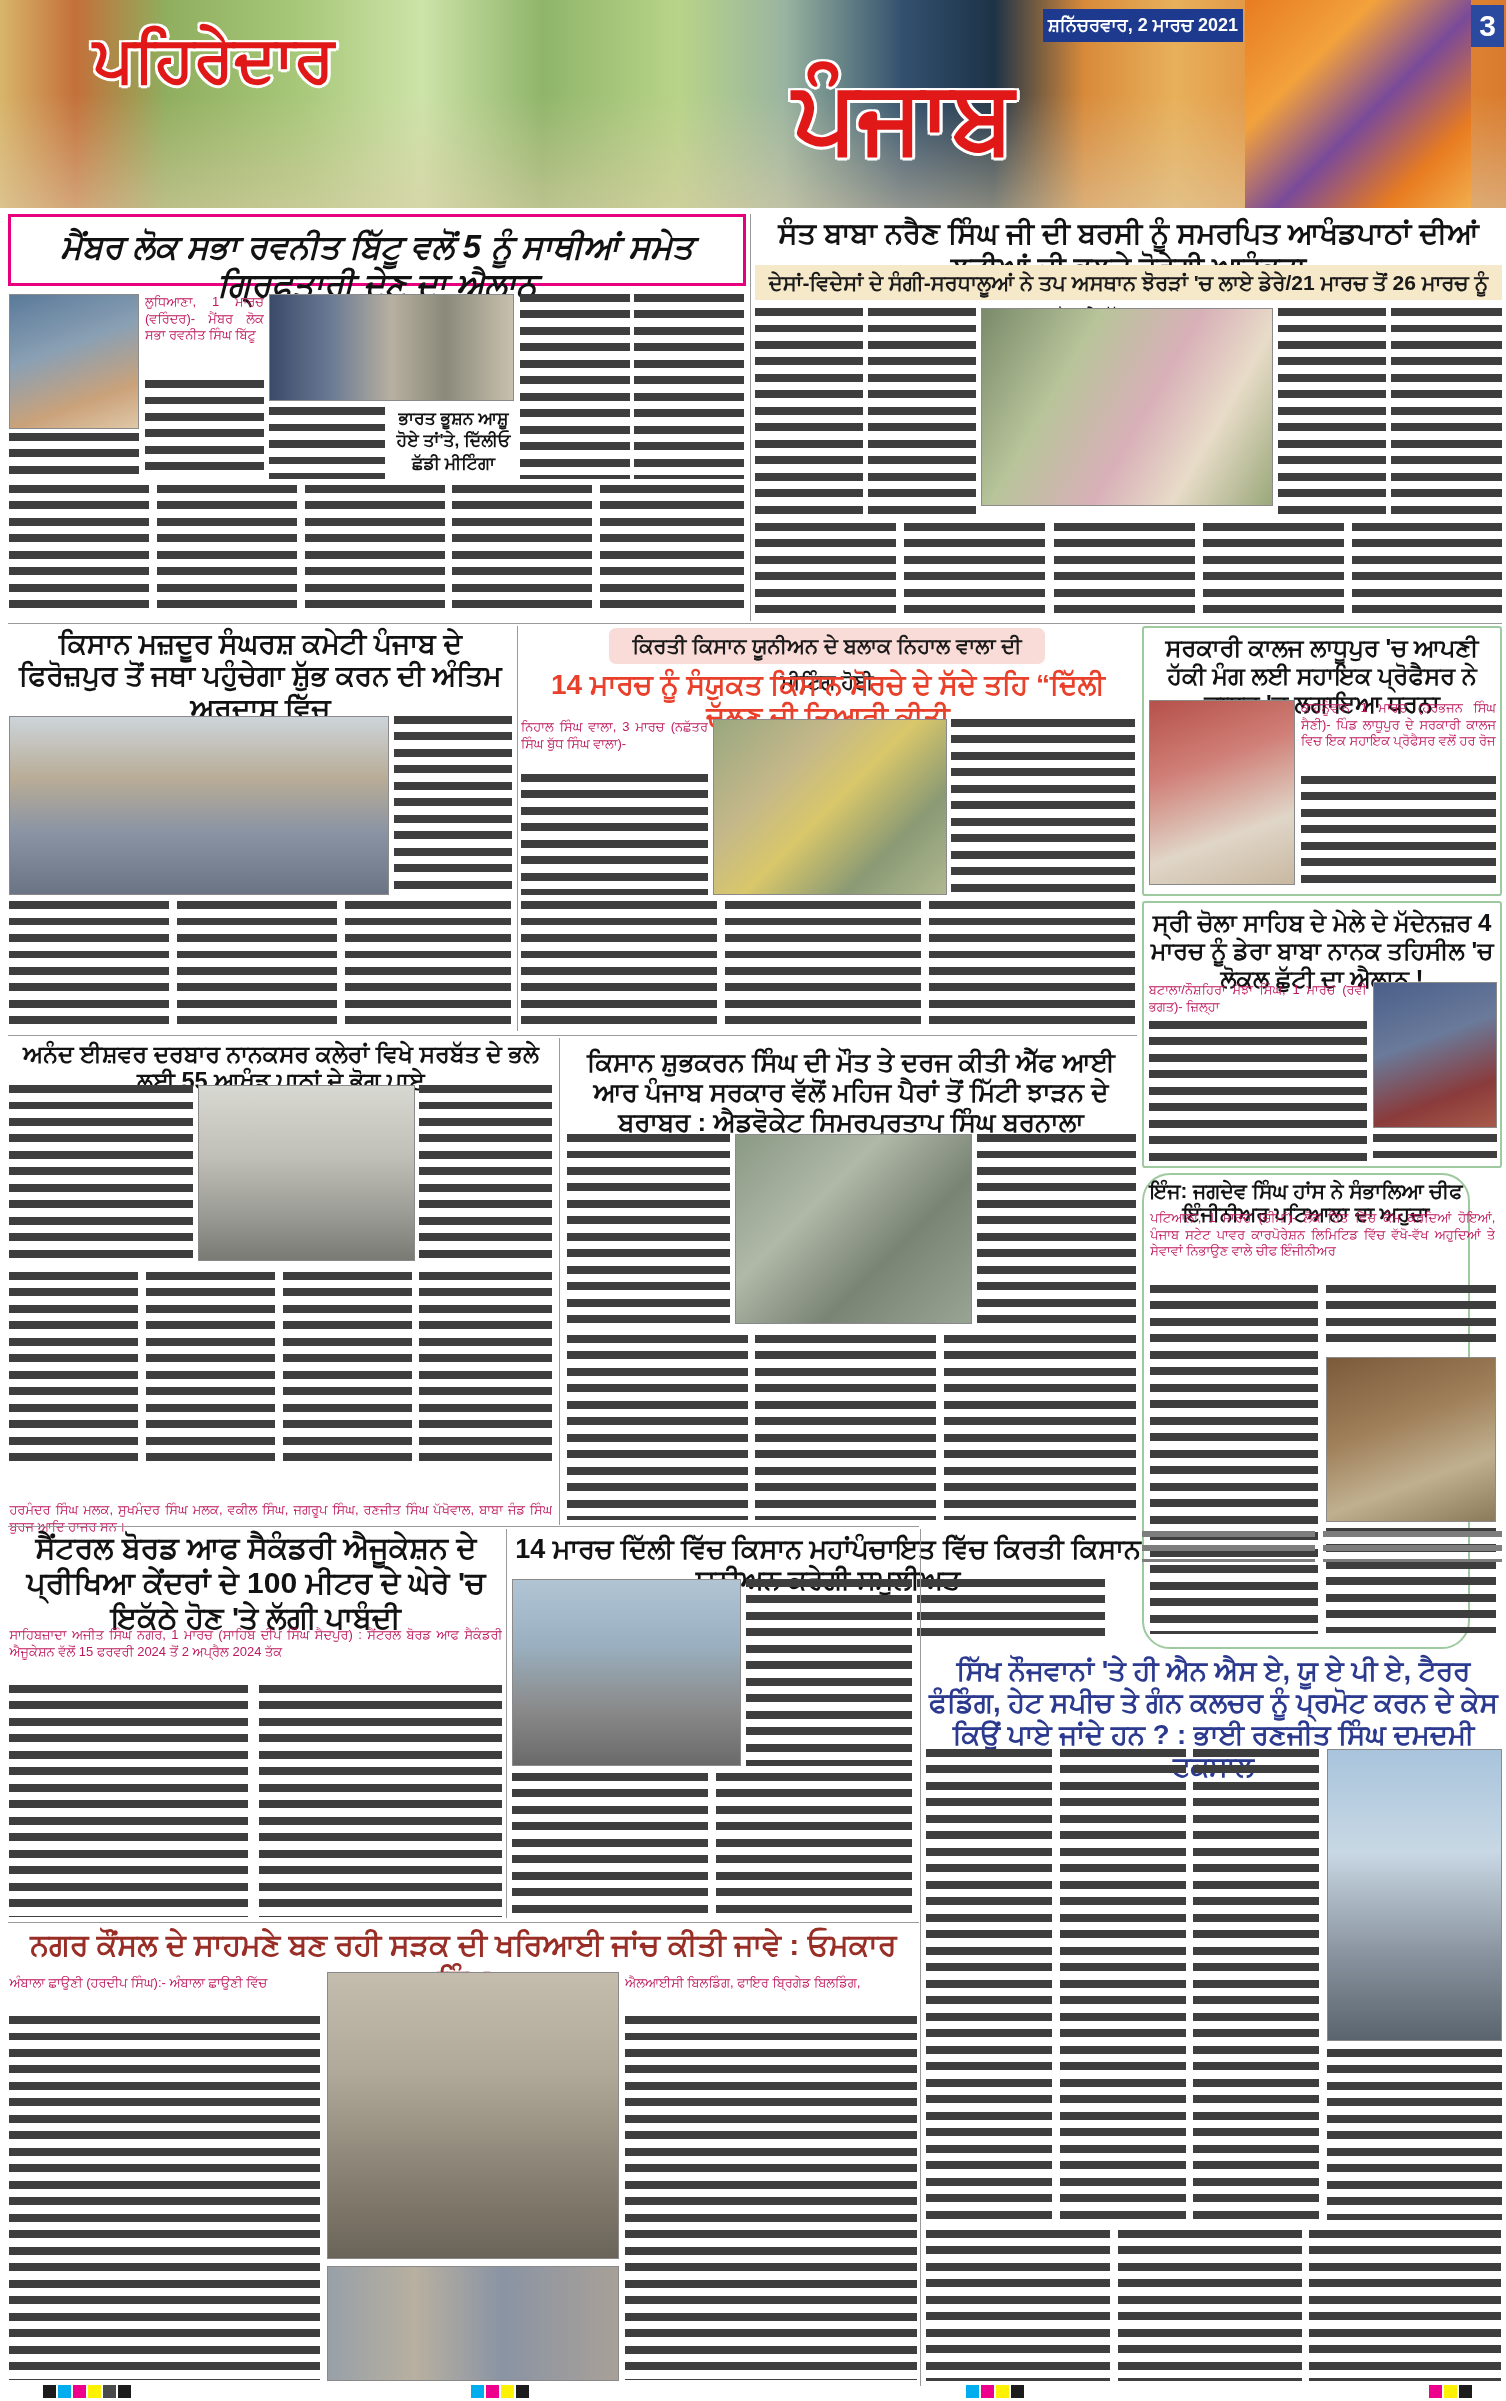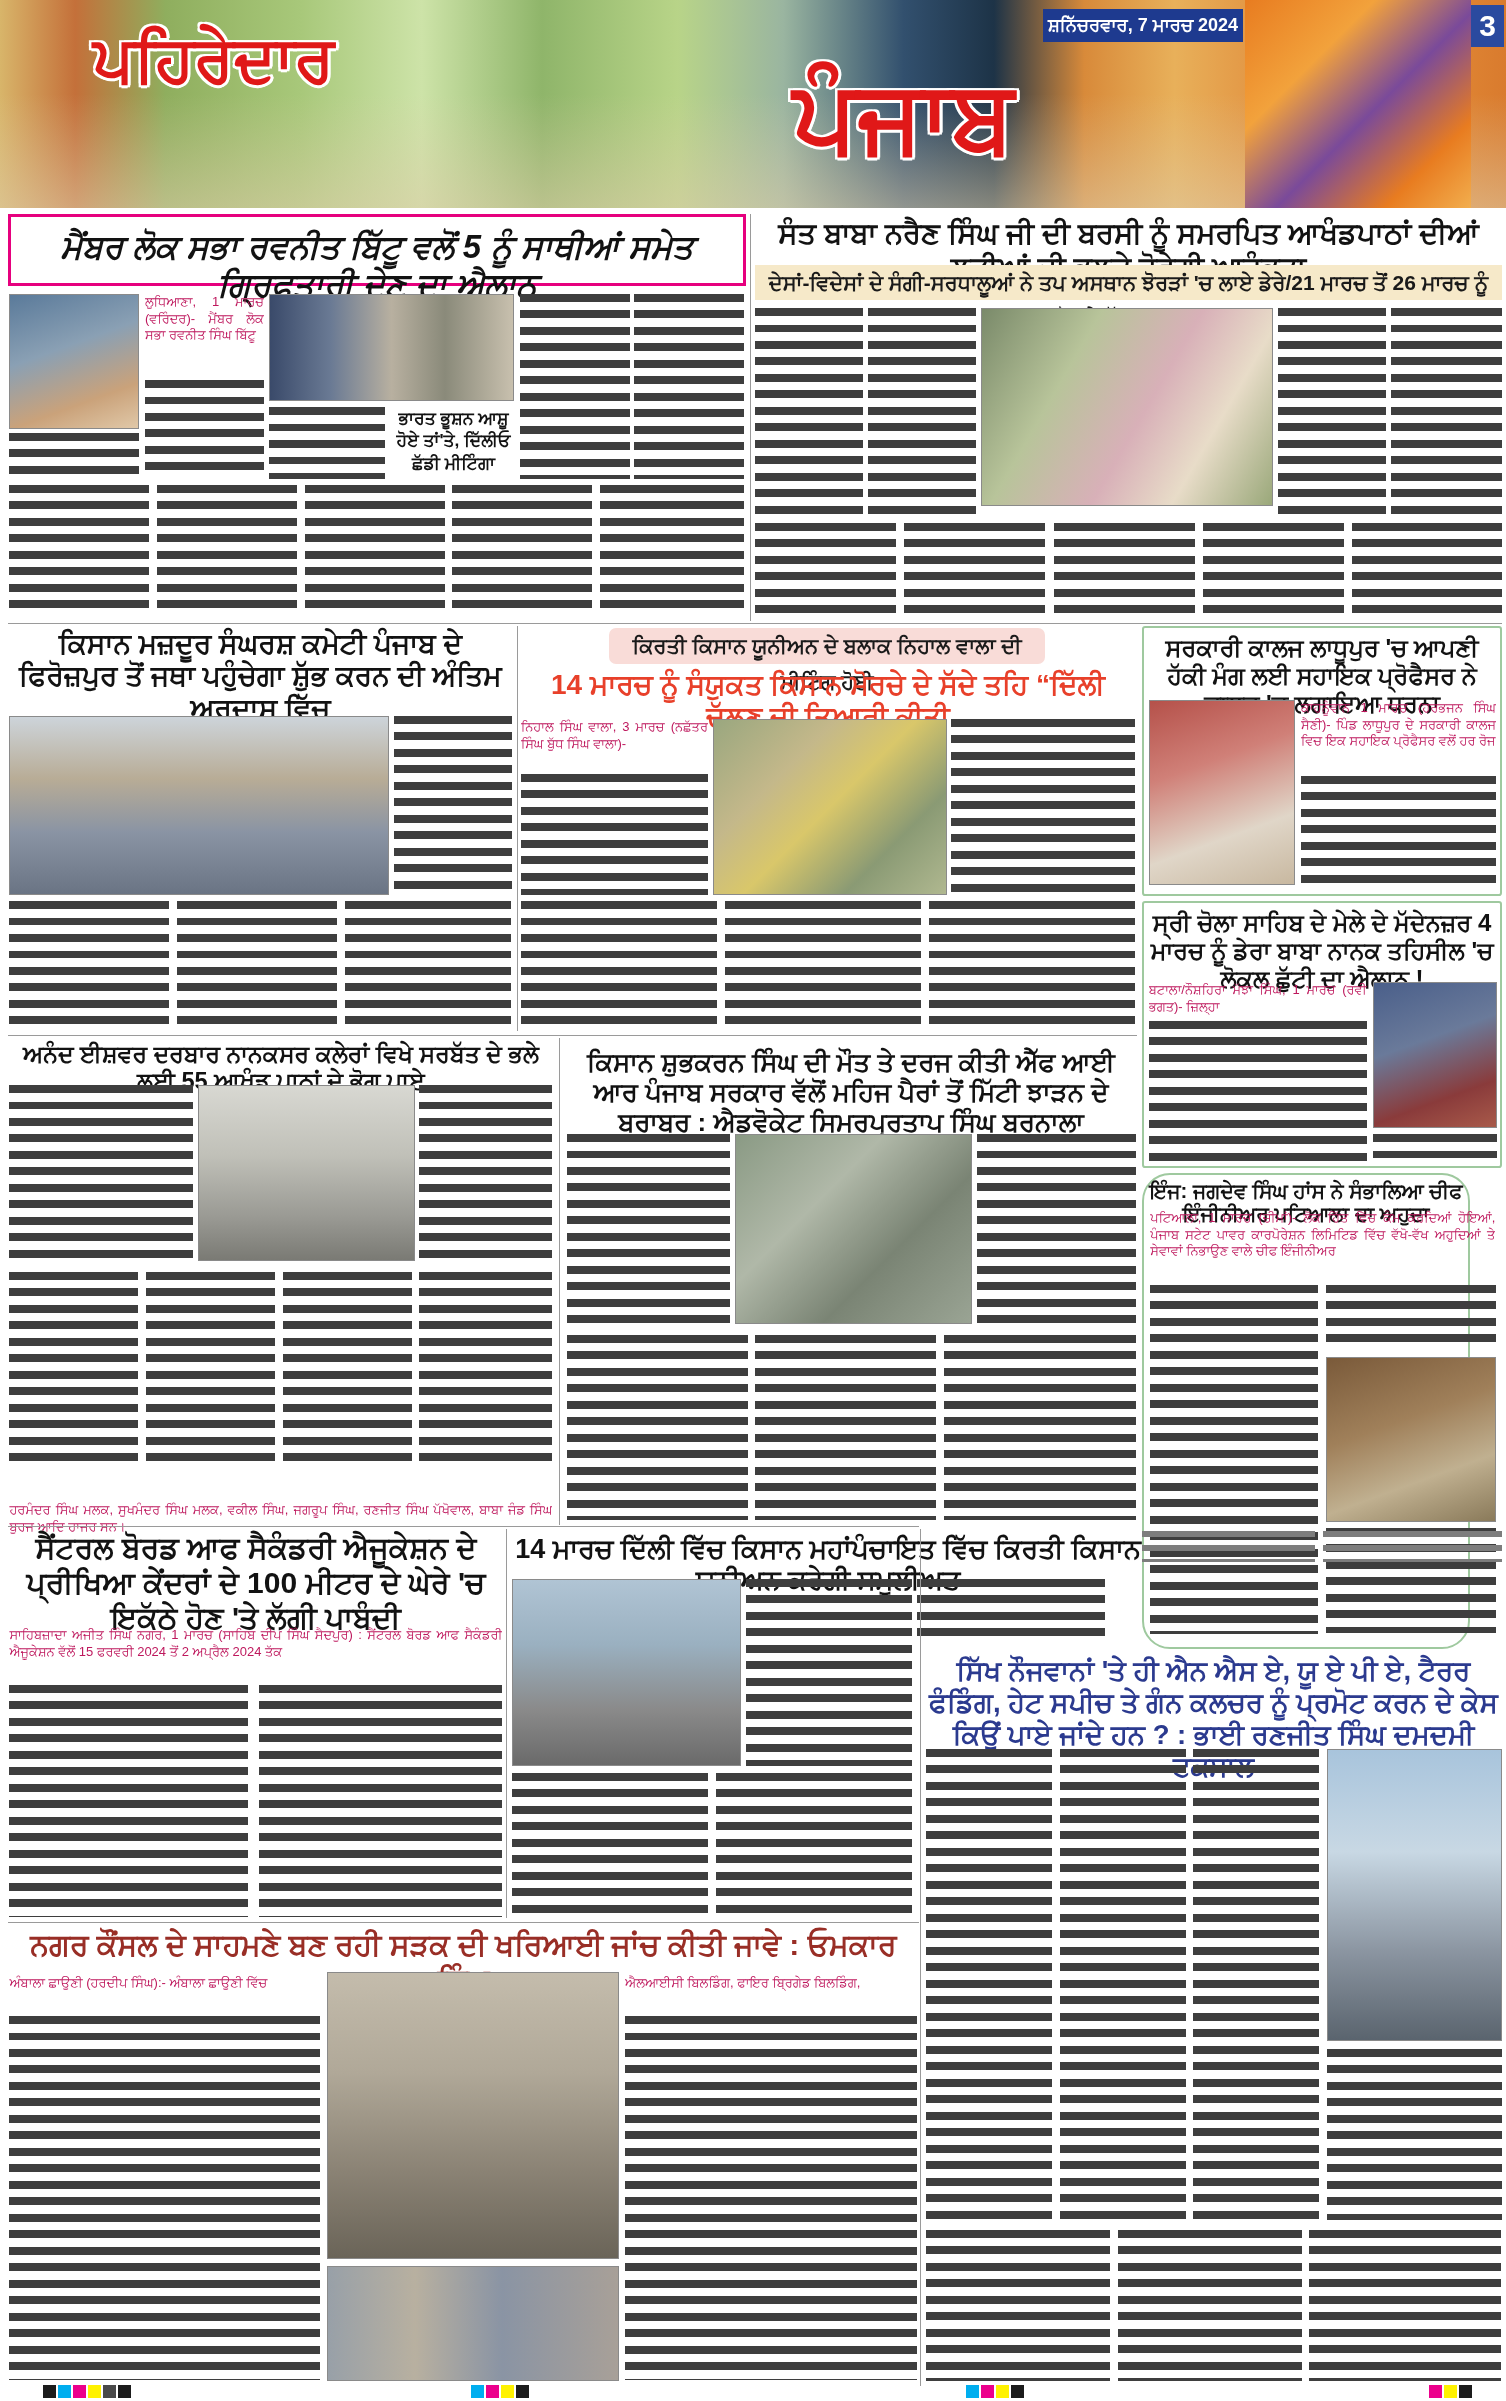--- a/index.html
+++ b/index.html
@@ -31,21 +31,21 @@
 
 <div id="page">
 
   <div class="abs" style="left:0;top:0;width:1506px;height:208px;
               background:linear-gradient(90deg,#d8b56a 0%,#c4703a 5%,#8fae5e 11%,#a8c87a 20%,#cde3a8 28%,#8fb56a 36%,#b8d488 45%,#9ab5a0 52%,#32506e 60%,#1d3347 66%,#d88a3a 72%,#e8b05a 78%,#e08a3a 86%,#e8923a 92%,#d97b2e 100%);">
     <div class="abs" style="left:0;top:94px;width:1506px;height:114px;background:linear-gradient(180deg,rgba(255,255,255,0) 0%,rgba(222,205,170,0.55) 100%);"></div>
     <div class="abs logo-red" style="left:93px;top:22px;font-size:64px;">ਪਹਿਰੇਦਾਰ</div>
     <div class="abs logo-red" style="left:793px;top:59px;font-size:100px;">ਪੰਜਾਬ</div>
     <div class="abs" style="left:1043px;top:9.4px;width:200px;height:33px;background:#1e3a8f;color:#fff;
                 font-weight:bold;font-size:18px;text-align:center;line-height:33px;">
-      <span>ਸ਼ਨਿੱਚਰਵਾਰ, 7 ਮਾਰਚ 2024</span>
+      <span>ਸ਼ਨਿੱਚਰਵਾਰ, 2 ਮਾਰਚ 2021</span>
     </div>
     <div class="abs" style="left:1245px;top:0;width:226px;height:208px;background:linear-gradient(135deg,#e87c20 0%,#f2a23c 30%,#7a4a9a 55%,#e87c20 80%,#f2ae4e 100%);"></div>
     <div class="abs" style="left:1471px;top:4.7px;width:33px;height:42px;background:#2a4a9f;color:#fff;
                 font-weight:bold;font-size:30px;text-align:center;line-height:42px;">
       <span>3</span>
     </div>
   </div>
 
   <div class="abs pinkbox" style="left:7.9px;top:214px;width:738px;height:72px;">
     <div class="hl" style="font-size:33px;padding-top:11px;">ਮੈਂਬਰ ਲੋਕ ਸਭਾ ਰਵਨੀਤ ਬਿੱਟੂ ਵਲੋਂ 5 ਨੂੰ ਸਾਥੀਆਂ ਸਮੇਤ ਗ੍ਰਿਫਤਾਰੀ ਦੇਣ ਦਾ ਐਲਾਨ</div>

